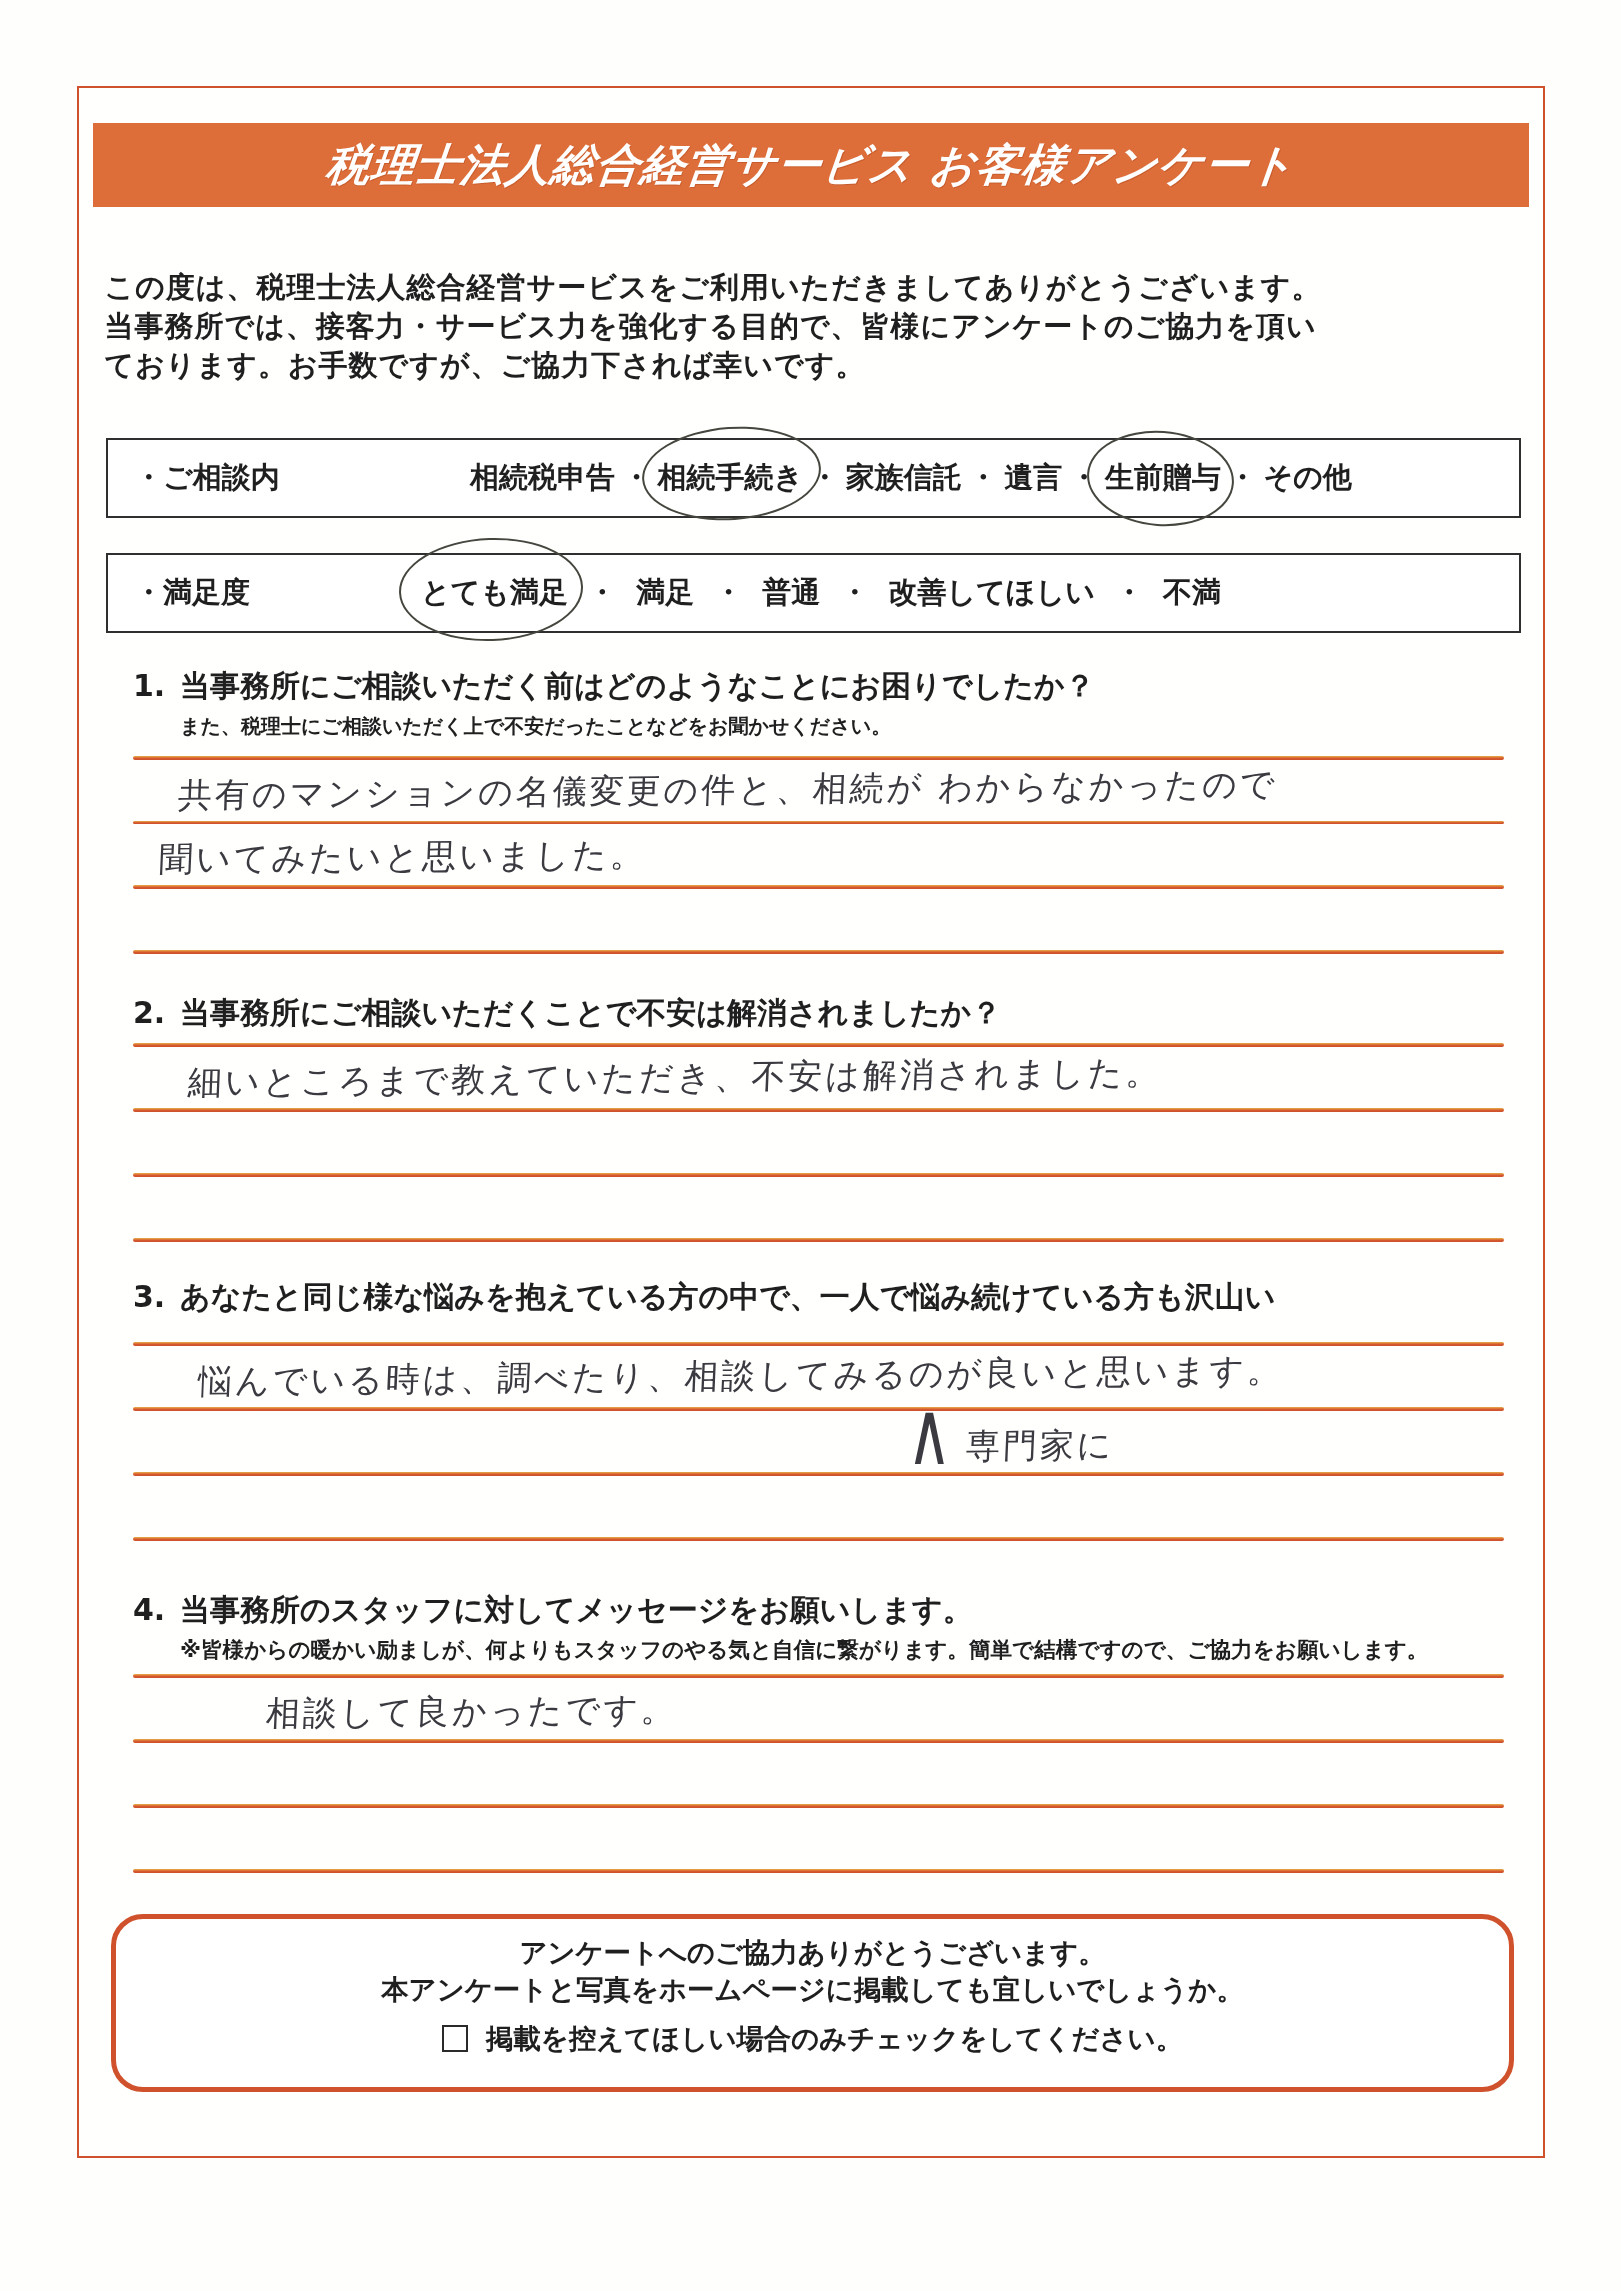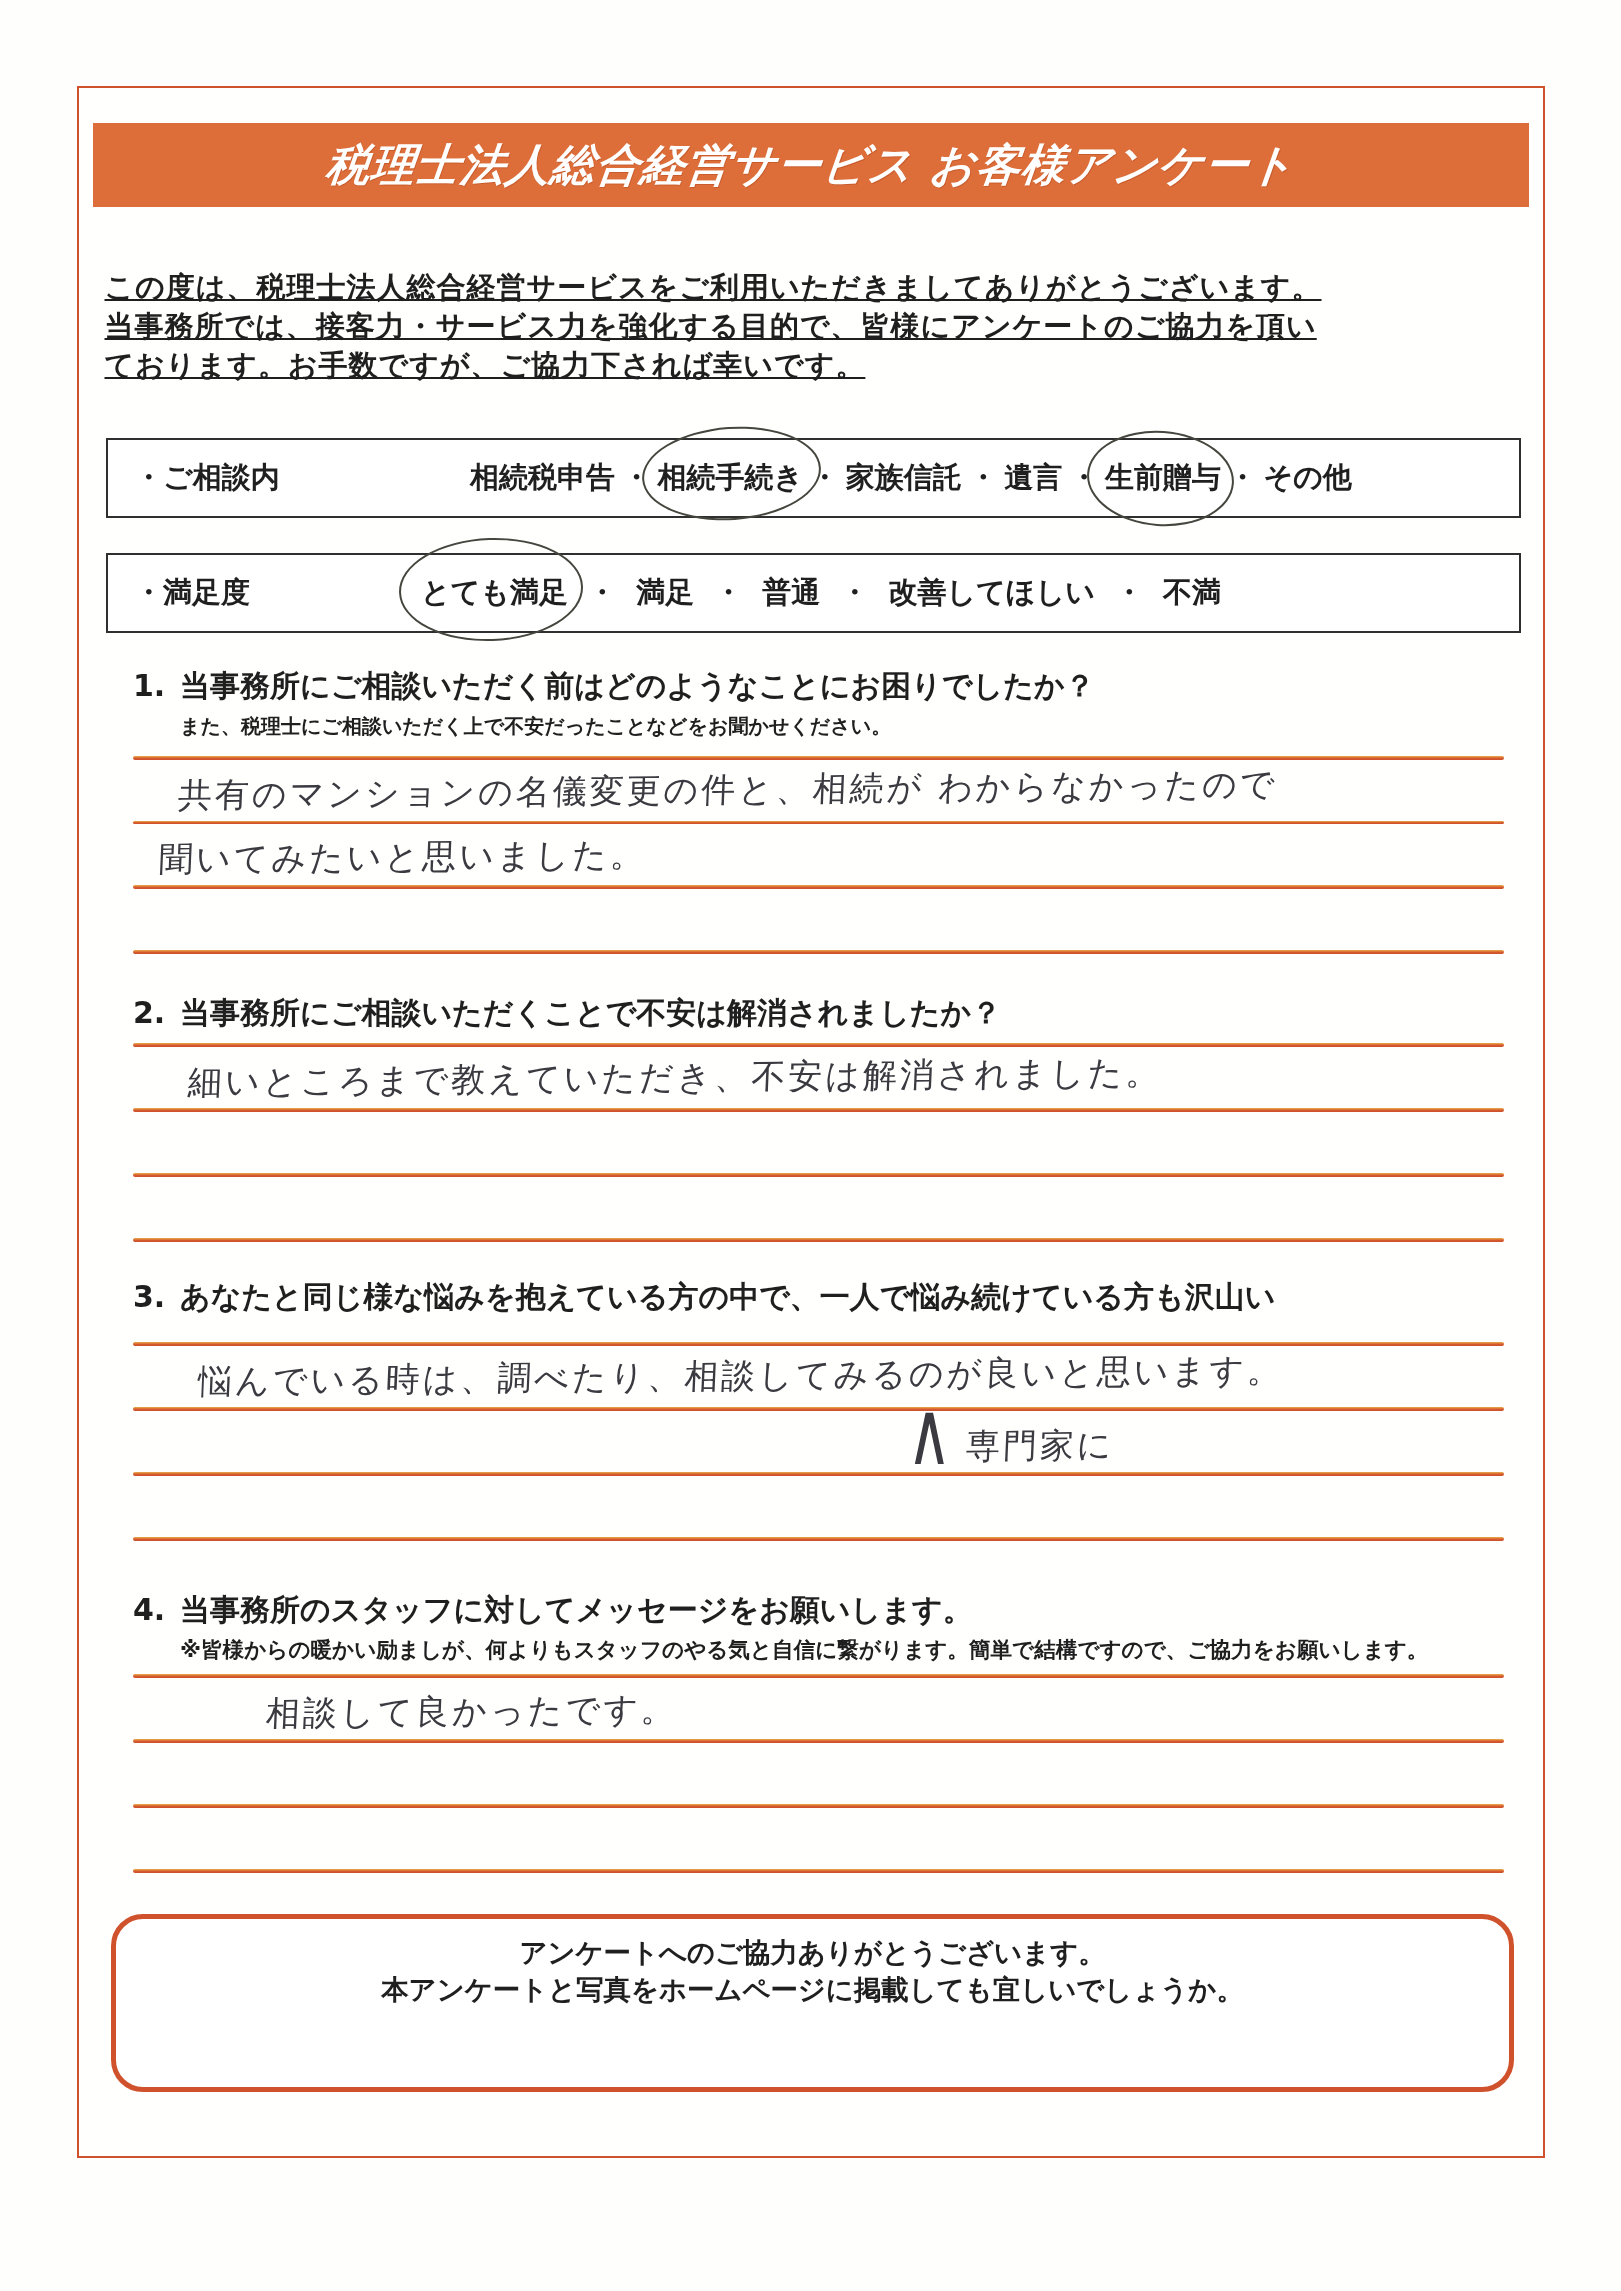--- a/index.html
+++ b/index.html
@@ -17,21 +17,21 @@
   .banner{
     margin:35px 13.7px 0 13.7px;height:84px;background:#dd6e3a;
     display:flex;align-items:center;justify-content:center;
   }
   .banner-title{
     color:#ffffff;font-size:44px;font-weight:bold;font-style:italic;
     letter-spacing:1px;transform:skewX(-6deg);white-space:nowrap;
     text-shadow:1px 1px 0 rgba(160,60,20,.35);
   }
   
-  .intro{margin:61px 25.5px 0 25.5px;text-decoration:underline;}
+  .intro{margin:61px 25.5px 0 25.5px;}
   .intro-line{font-size:29px;line-height:39px;letter-spacing:1px;font-weight:600;white-space:nowrap;}
   
   .opt-box{
     margin:53px 21.6px 0 27.4px;height:76px;border:2px solid #2f2f2f;
     display:flex;align-items:center;font-size:29px;font-weight:600;background:#fff;
   }
   .opt-box.sat{margin-top:35px;}
   .opt-label{padding-left:15.7px;flex:0 0 332px;white-space:nowrap;margin-left:10px;}
   .opt-box.sat .opt-label{flex:0 0 283px;}
   .opts{display:flex;align-items:center;white-space:nowrap;}
@@ -211,17 +211,21 @@
         <div class="ans-row"></div>
         <div class="rule"></div>
         <div class="ans-row"></div>
         <div class="rule"></div>
       </div>
     </div>
 
     <div class="footer-box">
       <div class="f-line">アンケートへのご協力ありがとうございます。</div>
       <div class="f-line">本アンケートと写真をホームページに掲載しても宜しいでしょうか。</div>
+      <div class="f-line f-check">
+        <span class="checkbox"></span>
+        <span>掲載を控えてほしい場合のみチェックをしてください。</span>
+      </div>
     </div>
 
   </div>
 </div>
 
 
 </body></html>

